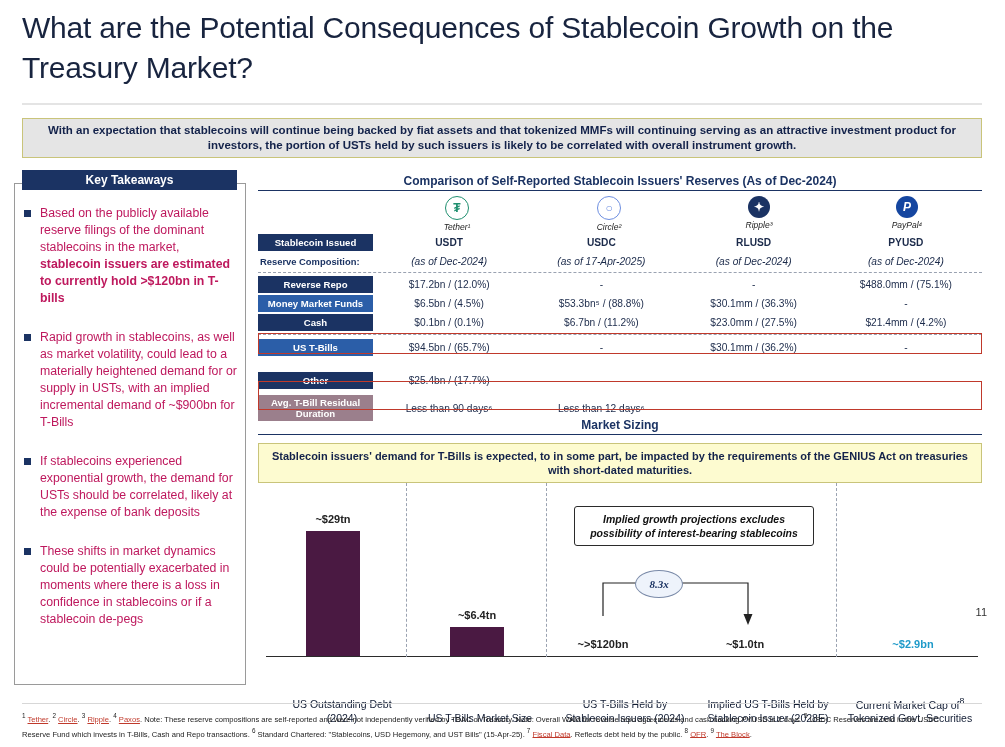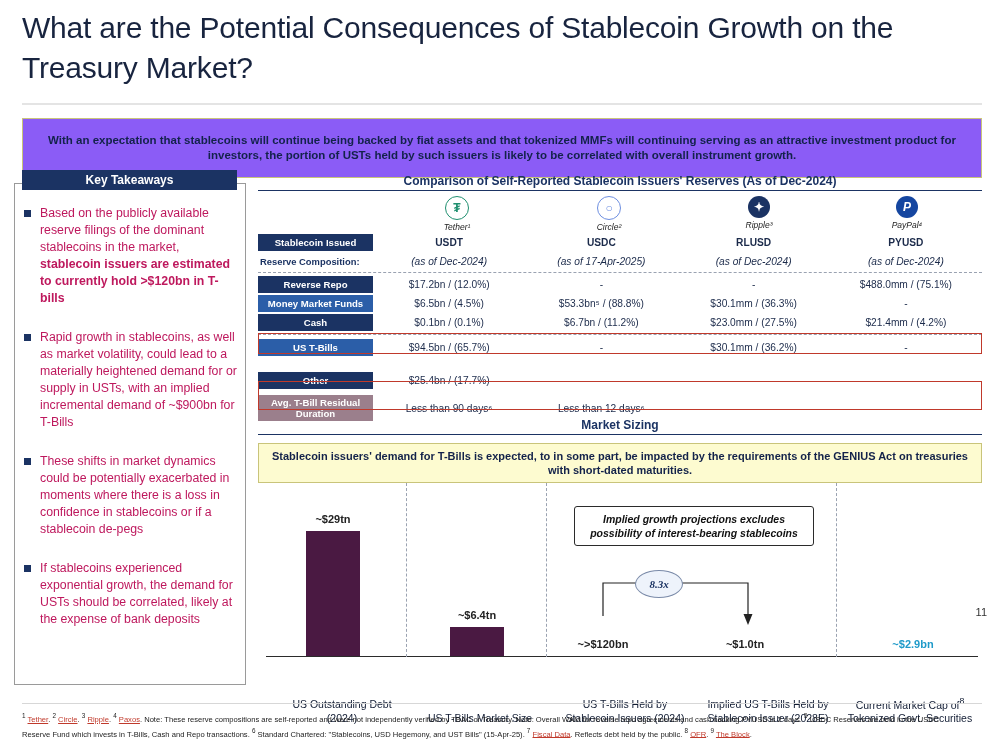--- a/index.html
+++ b/index.html
@@ -19,23 +19,23 @@
     font-size:30px;line-height:40px;color:#18243f;font-weight:400;
     letter-spacing:-0.2px;
   }
   .title-rule{
     position:absolute;left:22px;top:103px;width:960px;height:2px;background:#e4e4e4;
   }
 
   
   .banner{
     position:absolute;left:22px;top:118px;width:960px;
-    background:#8b5cf6;border:1px solid #c9c47a;
+    background:#e5e5e5;border:1px solid #c9c47a;
     text-align:center;font-size:11.5px;font-weight:bold;color:#13224a;
-    padding:14px 10px;line-height:15px;box-sizing:border-box;
+    padding:4px 10px;line-height:15px;box-sizing:border-box;
   }
 
   
   .kt-header{
     position:absolute;left:22px;top:170px;width:215px;height:20px;
     background:#1b3363;color:#fff;font-size:12px;font-weight:bold;
     display:flex;align-items:center;justify-content:center;
   }
   .kt-box{
     position:absolute;left:14px;top:183px;width:232px;height:502px;
@@ -142,25 +142,25 @@
     <div class="kt-item">
       <div class="kt-bullet"></div>
       <div class="kt-text">Based on the publicly available reserve filings of the dominant stablecoins in the market, <b>stablecoin issuers are estimated to currently hold &gt;$120bn in T-bills</b></div>
     </div>
     <div class="kt-item">
       <div class="kt-bullet"></div>
       <div class="kt-text">Rapid growth in stablecoins, as well as market volatility, could lead to a materially heightened demand for or supply in USTs, with an implied incremental demand of ~$900bn for T-Bills</div>
     </div>
     <div class="kt-item">
       <div class="kt-bullet"></div>
-      <div class="kt-text">These shifts in market dynamics could be potentially exacerbated in moments where there is a loss in confidence in stablecoins or if a stablecoin de-pegs</div>
+      <div class="kt-text">If stablecoins experienced exponential growth, the demand for USTs should be correlated, likely at the expense of bank deposits</div>
     </div>
     <div class="kt-item">
       <div class="kt-bullet"></div>
-      <div class="kt-text">If stablecoins experienced exponential growth, the demand for USTs should be correlated, likely at the expense of bank deposits</div>
+      <div class="kt-text">These shifts in market dynamics could be potentially exacerbated in moments where there is a loss in confidence in stablecoins or if a stablecoin de-pegs</div>
     </div>
   </div>
 
   <div class="panel-title">Comparison of Self-Reported Stablecoin Issuers' Reserves (As of Dec-2024)</div>
   <div class="hdr-rule"></div>
 
   <div class="logo-row">
     <div class="logo-cell" style="left:124px;">
       <div class="logo-circle" style="background:#ffffff;border:1.5px solid #1f8f6f;color:#1f8f6f;">₮</div>
       <div class="logo-name">Tether¹</div>

